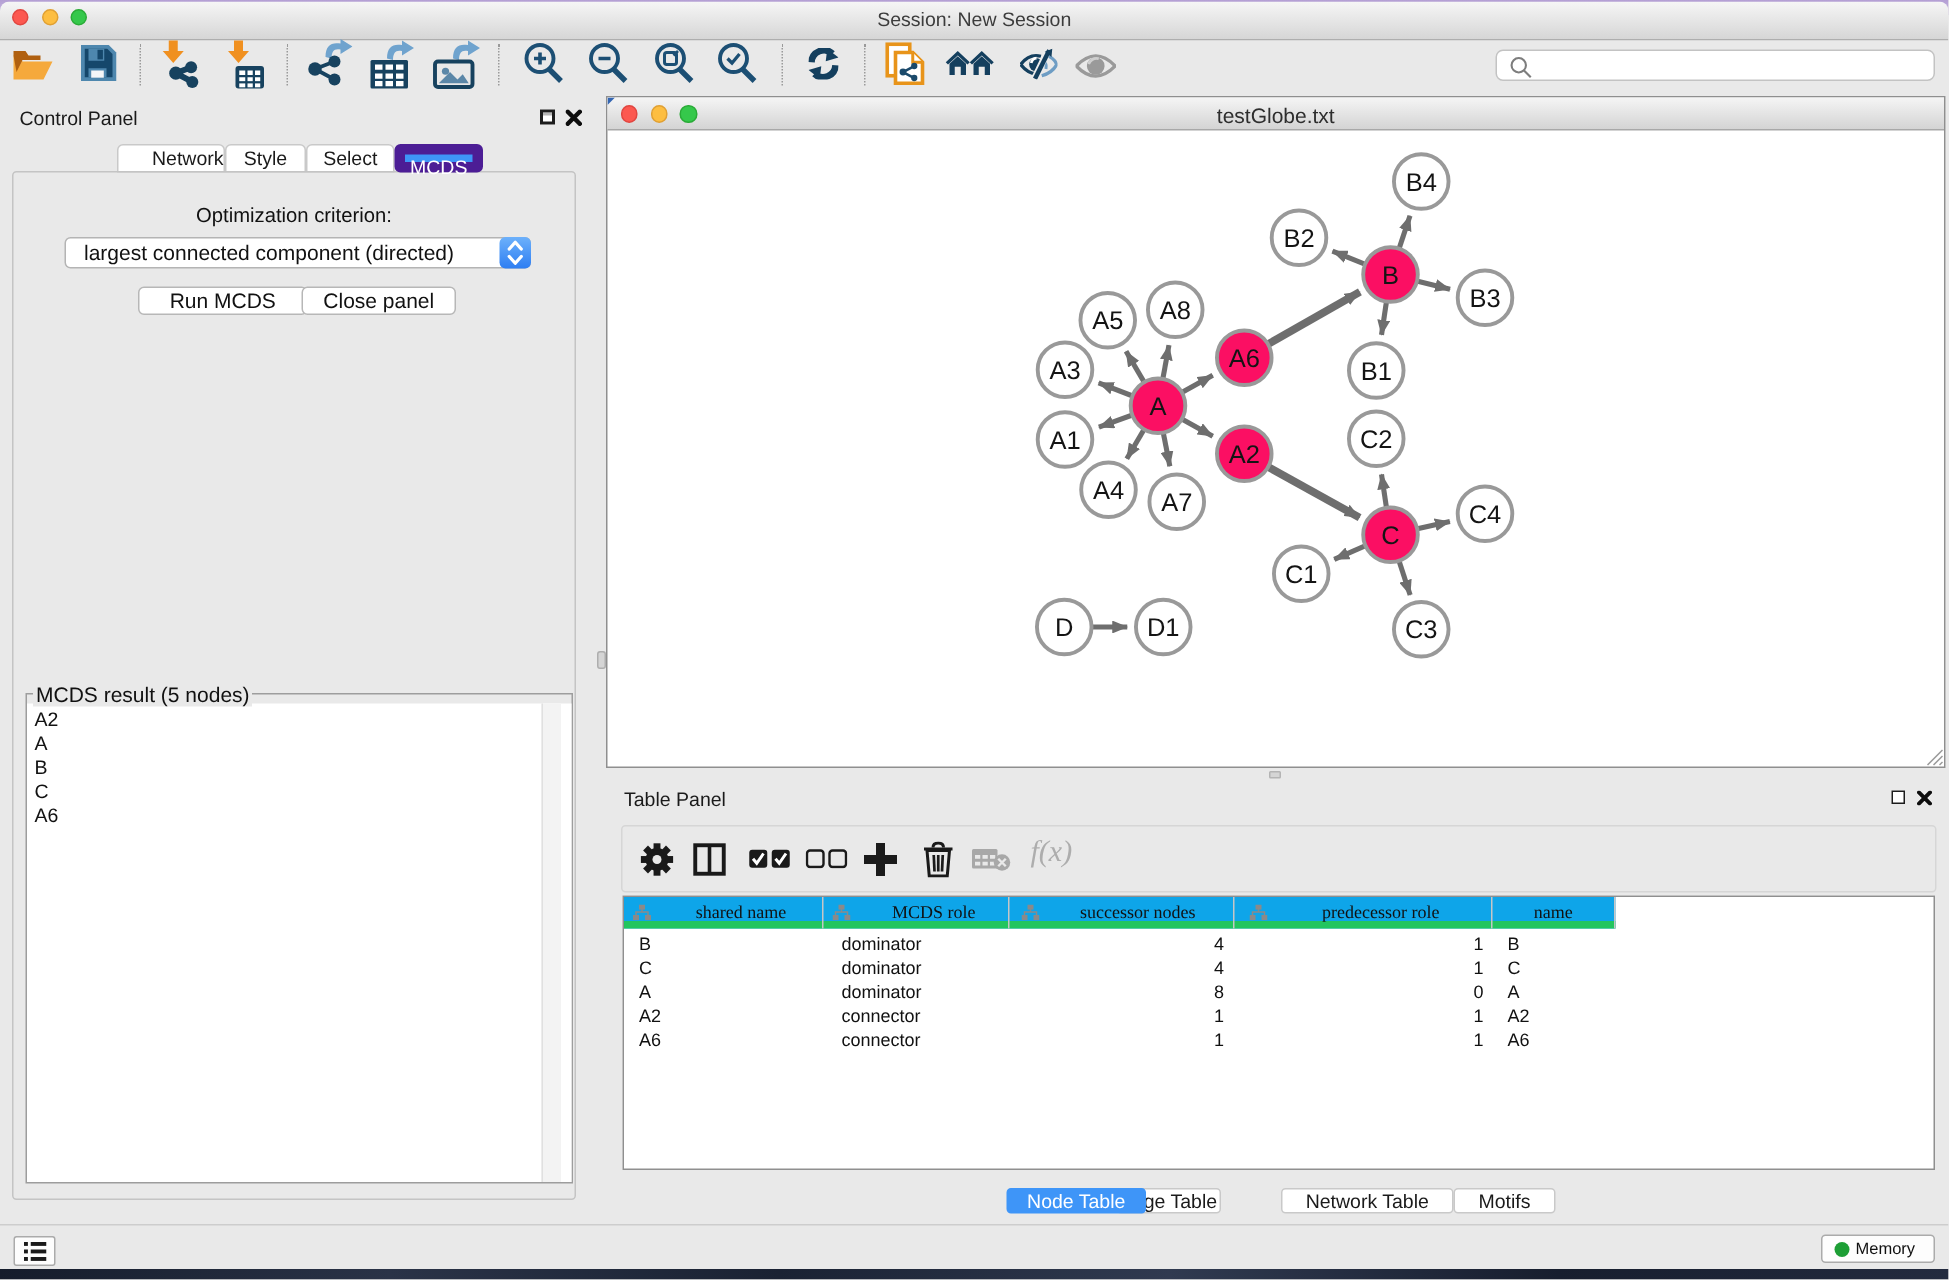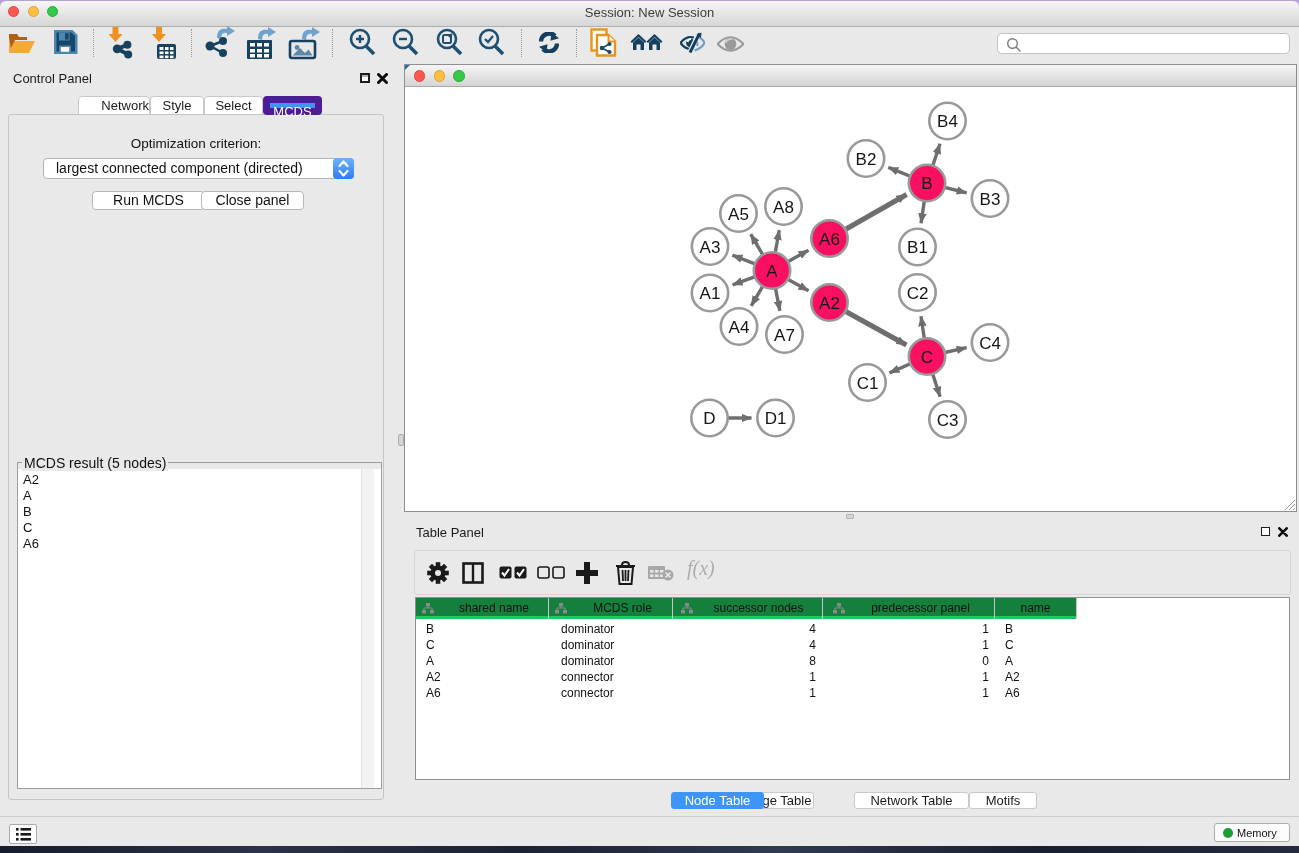--- a/index.html
+++ b/index.html
@@ -59,22 +59,22 @@
   #nw-tb { left:0; top:0; width:891px; height:22px;
     background:linear-gradient(#f5f5f5,#d4d4d4); border-bottom:1px solid #a8a8a8; }
   #nw-tb .tl { position:absolute; width:11.5px; height:11.5px; border-radius:50%; top:5px; }
   #nw-title { width:100%; text-align:center; top:4px; font-size:14px; color:#2e2e2e; }
   
   #tp-title { left:416px; top:525px; font-size:13px; color:#1a1a1a; }
   #tp-toolbar { left:414px; top:550px; width:877px; height:45px;
     border:1px solid #d6d6d6; border-radius:3px; }
   #tbl { left:415px; top:597px; width:875px; height:183px; background:#fff;
     border:1px solid #8f8f8f; }
-  #tbl-head { left:0; top:0; width:661px; height:21px; background:#15803d;
-    border-bottom:3px solid #22c55e; }
+  #tbl-head { left:0; top:0; width:661px; height:21px; background:#0ea5e9;
+    border-bottom:5px solid #22c55e;font-family:Liberation Serif, serif; }
   .th { position:absolute; top:0; height:21px; font-size:12px; color:#111;
     border-right:1px solid #c6c6c6; text-align:center; line-height:21px; padding-left:24px; }
   .td { position:absolute; font-size:12px; color:#111; height:16px; line-height:16px; }
   .btab { position:absolute; top:792px; height:17px; background:#fff; border:1px solid #c9c9c9;
     font-size:13px; color:#1a1a1a; text-align:center; line-height:16px; border-radius:3px; }
   .btabsel { background:#3e95f8; color:#fff; border-color:#3e95f8; border-radius:3px; z-index:3; }
 </style>
 </head>
 <body>
 <div class="abs" id="topstrip"></div>
@@ -284,20 +284,21 @@
 <div class="abs" id="bottomstrip"></div>
 
 <div class="abs" style="left:398px; top:434px; width:6px; height:12px; background:#d5d5d5; border:1px solid #aeaeae; border-radius:2px;"></div>
 <div class="abs" style="left:846px; top:514px; width:8px; height:5px; background:#d5d5d5; border:1px solid #b4b4b4; border-radius:1px;"></div>
 
 <div class="abs" id="nw">
   <div class="abs" id="nw-tb">
     <div class="tl" style="left:8.5px; background:#fc5850; border:1px solid #e14640;"></div>
     <div class="tl" style="left:28.5px; background:#fdbe41; border:1px solid #e0a033;"></div>
     <div class="tl" style="left:48px; background:#35c84b; border:1px solid #2aab37;"></div>
+    <div class="abs" id="nw-title">testGlobe.txt</div>
   </div>
   <svg class="abs" style="left:0; top:0; z-index:5;" width="5" height="5" viewBox="0 0 5 5">
       <path d="M0 0 L5 0 L0 5 Z" fill="#3466b2"></path>
     </svg>
   <svg id="graph" class="abs" style="left:0; top:22px;" width="891" height="424" viewBox="0 0 891 424">
 <defs>
         <marker id="arw" markerUnits="userSpaceOnUse" markerWidth="11" markerHeight="8.6" refX="10" refY="4.3" orient="auto">
           <path d="M0,0 L10.5,4.3 L0,8.6 Z" fill="#6e6e6e"></path>
         </marker>
       </defs>
@@ -448,21 +449,21 @@
     <path d="M17.5 6.5 L22.5 11.5 M22.5 6.5 L17.5 11.5" stroke="#e9e9e9" stroke-width="1.6"></path>
   </svg>
 
   <div class="abs" style="left:272px; top:6px; font-family:'Liberation Serif',serif; font-style:italic; font-size:20px; color:#adadad;">f(x)</div>
 </div>
 <div class="abs" id="tbl">
   <div class="abs" id="tbl-head">
     <div class="th" style="left:0; width:133px;">shared name</div>
     <div class="th" style="left:133px; width:124px;">MCDS role</div>
     <div class="th" style="left:255px; width:152px;">successor nodes</div>
-    <div class="th" style="left:407px; width:172px;">predecessor panel</div>
+    <div class="th" style="left:407px; width:172px;">predecessor role</div>
     <div class="th" style="left:579px; width:82px; padding-left:0;">name</div>
     <svg class="abs" style="left:6px; top:5px;" width="12" height="11" viewBox="0 0 12 11">
         <g fill="#8a8a8a">
           <rect x="4" y="0" width="4" height="3.4"></rect>
           <rect x="0" y="7" width="4" height="3.4"></rect>
           <rect x="8" y="7" width="4" height="3.4"></rect>
           <path d="M6 3 L6 5 M2 7 L2 5 L10 5 L10 7" stroke="#8a8a8a" fill="none" stroke-width="1"></path>
         </g>
       </svg>
     <svg class="abs" style="left:139px; top:5px;" width="12" height="11" viewBox="0 0 12 11">

